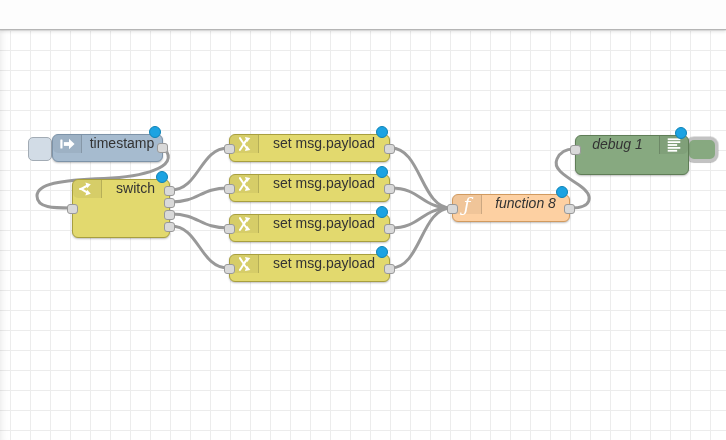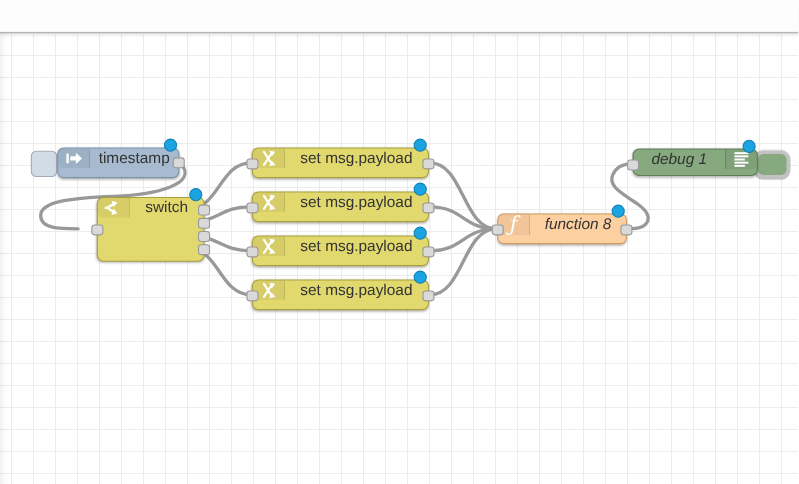--- a/index.html
+++ b/index.html
@@ -82,21 +82,21 @@
         <rect x="6.5" y="7.9" width="6.5" height="4.2"></rect>
         <path d="M12.2 4.3 L18.4 10 L12.2 15.7 Z"></path>
       </g>
         </svg>
     </span>
     <span class="nlabel">timestamp</span>
     <span class="port out" style="top:8px"></span>
     <span class="dot"></span>
   </div>
 
-  <div class="node" style="left:88px;top:179px;width:98px;height:59px;background:#e2d96e;border-color:#a89f3e;">
+  <div class="node" style="left:72px;top:179px;width:98px;height:59px;background:#e2d96e;border-color:#a89f3e;">
     <span class="iconbox">
       <svg width="18" height="18" viewBox="0 0 20 20">
         <g stroke="#fff" stroke-width="2.4" fill="none" stroke-linecap="round">
           <path d="M2.5 10 C5.5 10 6 8 9.5 6.6"></path>
           <path d="M2.5 10 C5.5 10 6 12 9.5 13.4"></path>
         </g>
         <g fill="#fff">
           <path d="M8.2 2.8 L14.2 4.6 L10.2 9.2 Z"></path>
           <path d="M8.2 17.2 L14.2 15.4 L10.2 10.8 Z"></path>
         </g>
@@ -192,21 +192,21 @@
       <span class="ficon">ƒ</span>
     </span>
     <span class="nlabel it">function 8</span>
     <span class="port in" style="top:9px"></span>
     <span class="port out" style="top:9px"></span>
     <span class="dot"></span>
   </div>
 
   <div class="debug-toggle"></div>
 
-  <div class="node" style="left:575px;top:135px;width:114px;height:25px;background:#87a980;border-color:#5f7d57;">
+  <div class="node" style="left:575px;top:135px;width:114px;height:40px;background:#87a980;border-color:#5f7d57;">
     <span class="nlabel it">debug 1</span>
     <span class="iconbox right">
       <svg width="18" height="18" viewBox="0 0 20 20">
           <g fill="#fff">
         <rect x="3" y="2.6" width="14" height="2"></rect>
         <rect x="3" y="5.8" width="14" height="2"></rect>
         <rect x="3" y="9" width="10.5" height="2"></rect>
         <rect x="3" y="12.2" width="14" height="2"></rect>
         <rect x="3" y="15.4" width="10.5" height="2"></rect>
       </g>

